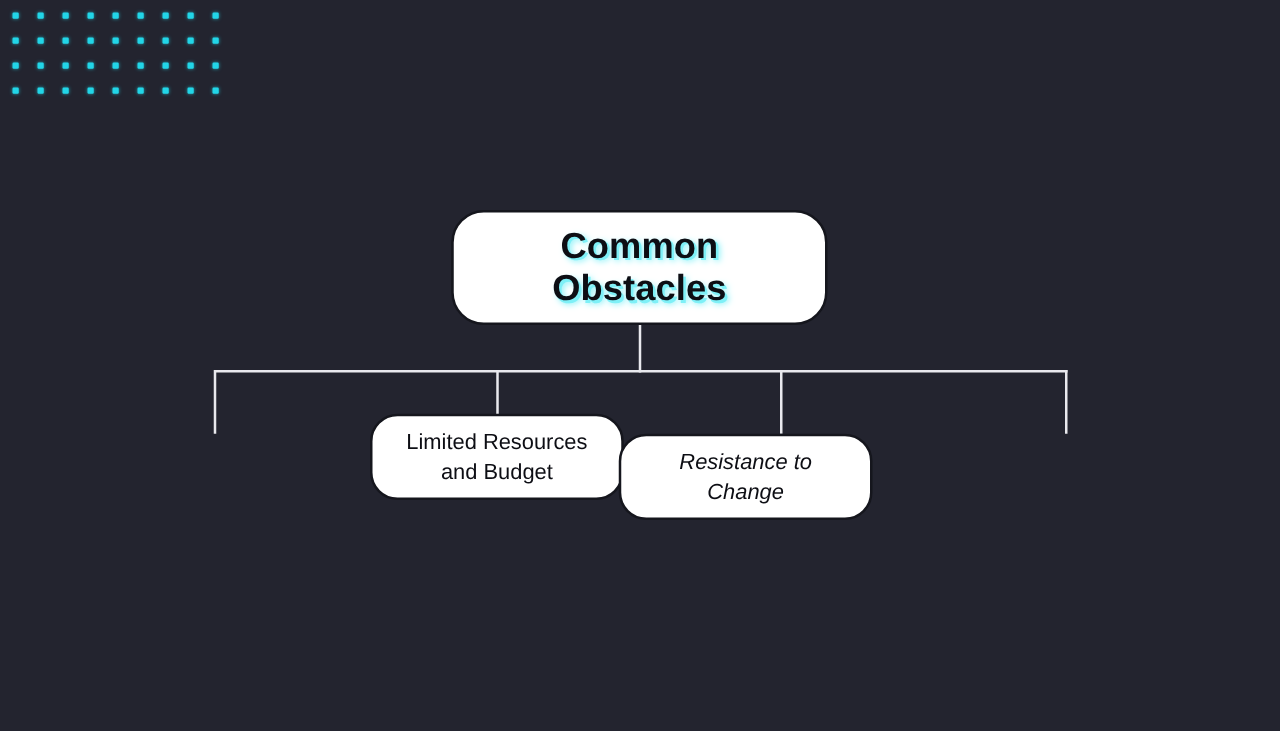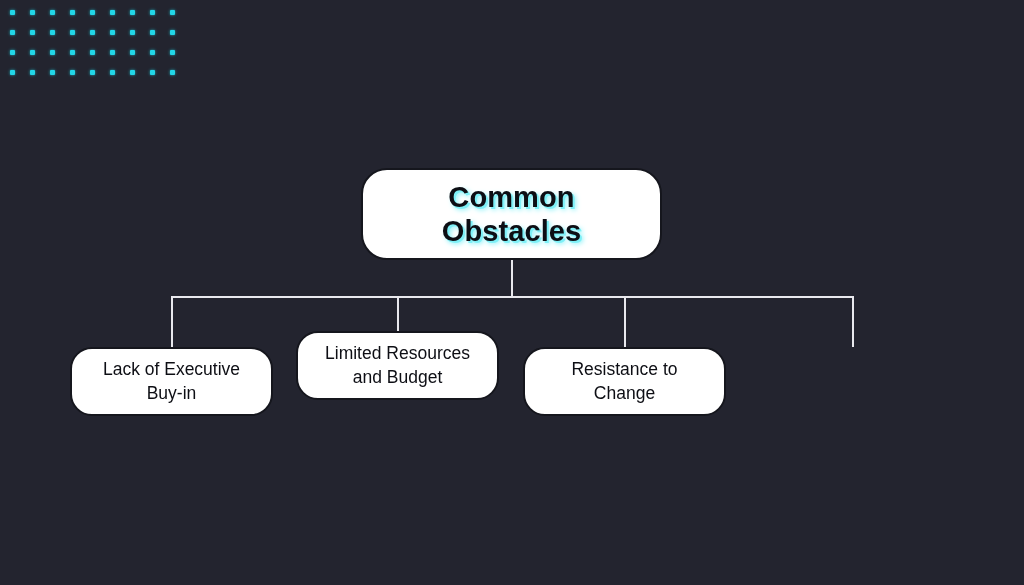--- a/index.html
+++ b/index.html
@@ -82,21 +82,21 @@
   .node-child {
     border-radius: 22px;
     font-size: 17.5px;
     font-weight: normal;
     line-height: 1.32;
     padding: 0 10px;
   }
 
   #node-child-0 { left: 70px;  top: 347px; width: 203px; height: 69px; }
   #node-child-1 { left: 296px; top: 331px; width: 203px; height: 69px; }
-  #node-child-2 { left: 523px; top: 347px; width: 203px; height: 69px; }
+  #node-child-2 { left: 495px; top: 347px; width: 203px; height: 69px; font-style: italic; }
   #node-child-3 { left: 750px; top: 347px; width: 203px; height: 69px; }
 
   .node-label {
     display: block;
     white-space: pre-line;
   }
 </style>
 </head>
 <body style="background: rgb(35, 36, 47);">
 
@@ -148,24 +148,20 @@
     <div class="conn" style="left: 397px; top: 296px; width: 2px; height: 51px; background: rgb(233, 233, 238);"></div>
     <div class="conn" style="left: 624px; top: 296px; width: 2px; height: 51px; background: rgb(233, 233, 238);"></div>
     <div class="conn" style="left: 852px; top: 296px; width: 2px; height: 51px; background: rgb(233, 233, 238);"></div>
   </div>
 
   <div class="node" id="node-root" style="background: rgb(255, 255, 255); color: rgb(13, 14, 20); text-shadow: rgb(126, 240, 247) 2px 2px 0px, rgb(126, 240, 247) 3px 3px 5px;">
     <span class="node-label">Common
 Obstacles</span>
   </div>
 
-  <div class="node node-child" id="node-child-0">
-    <span class="node-label">Lack of Executive
-Buy-in</span>
-  </div>
 
   <div class="node node-child" id="node-child-1">
     <span class="node-label">Limited Resources
 and Budget</span>
   </div>
 
   <div class="node node-child" id="node-child-2">
     <span class="node-label">Resistance to
 Change</span>
   </div>

